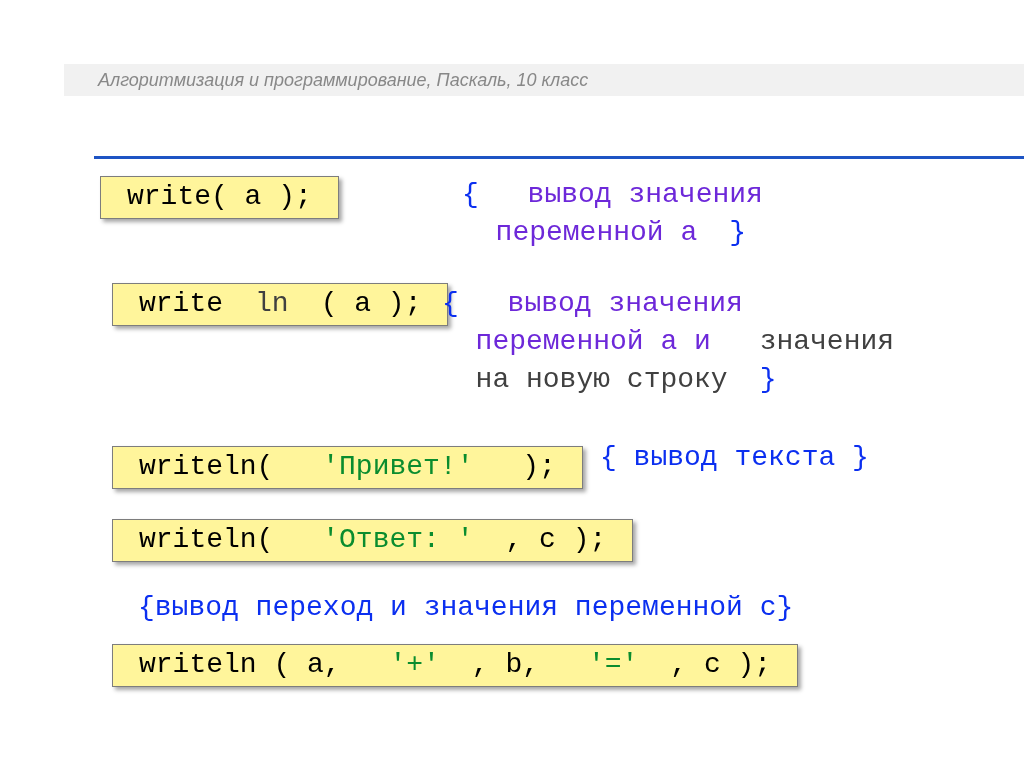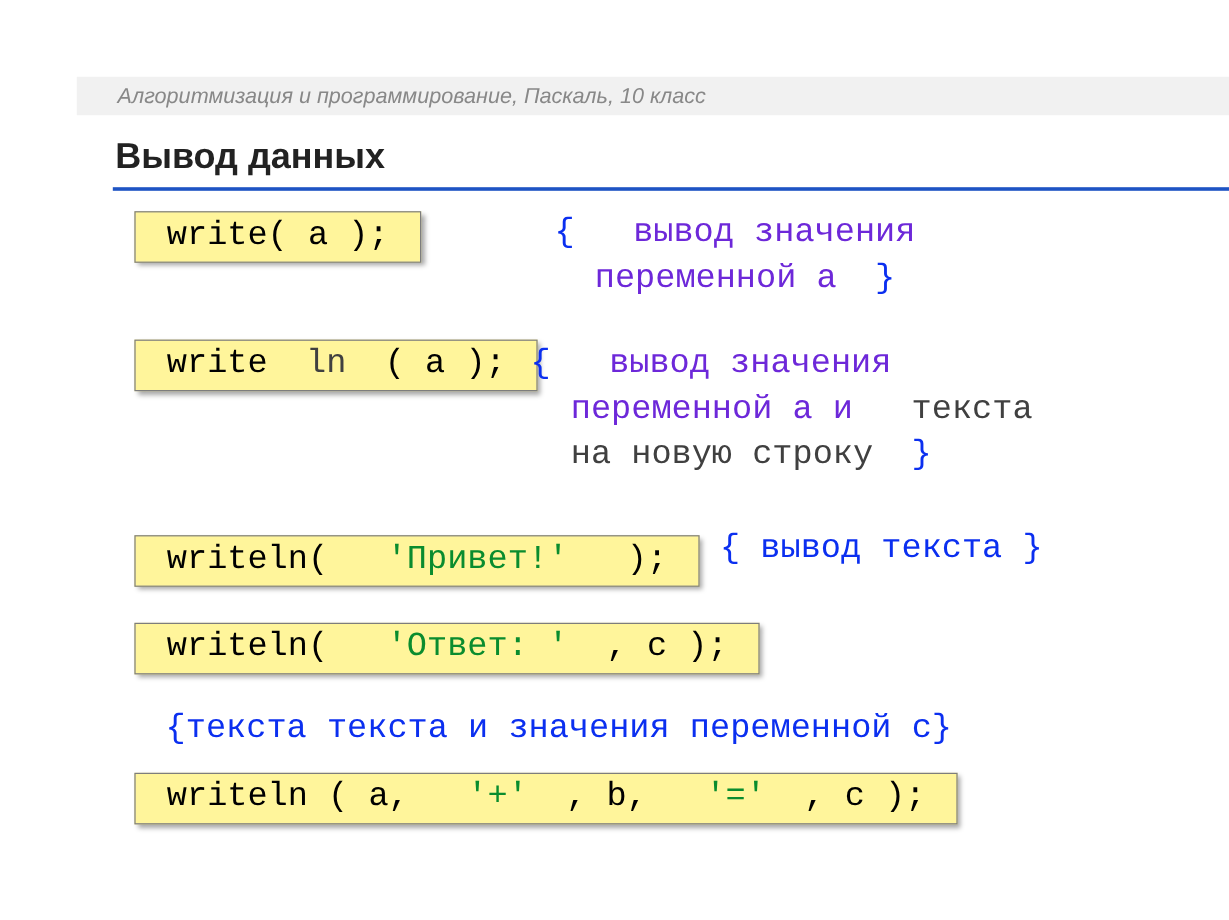--- a/index.html
+++ b/index.html
@@ -57,53 +57,52 @@
 </head>
 <body>
 
 <div class="slide">
 
   <div class="topbar">
     <span>Алгоритмизация и программирование, Паскаль, 10 класс</span>
     <span class="pagenum">14</span>
   </div>
 
-  <div class="title">Вывод данных</div>
   <div class="title-rule"></div>
 
-  <div class="codebox" style="left:48px; top:112px;">
+  <div class="codebox" style="left:36px; top:112px;">
     <span>write( a );</span>
   </div>
   <div class="comment" style="left:382px; top:112px;">
     <span>{ </span><span class="ctext">вывод значения</span><br>
     &nbsp;&nbsp;<span class="ctext">переменной a</span><span>}</span>
   </div>
 
   <div class="codebox" style="left:48px; top:219px;">
     <span>write</span><span class="red">ln</span><span>( a );</span>
   </div>
   <div class="comment" style="left:362px; top:221px;">
     <span>{ </span><span class="ctext">вывод значения</span><br>
-    &nbsp;&nbsp;<span class="ctext">переменной a и </span><span class="red">текста</span><br>
+    &nbsp;&nbsp;<span class="ctext">переменной a и </span><span class="red">значения</span><br>
     &nbsp;&nbsp;<span class="red">на новую строку</span><span>}</span>
   </div>
 
   <div class="codebox" style="left:48px; top:382px;">
     <span>writeln( </span><span class="green">'Привет!'</span><span> );</span>
   </div>
   <div class="comment" style="left:520px; top:375px;">
     <span>{ вывод текста }</span>
   </div>
 
   <div class="codebox" style="left:48px; top:455px;">
     <span>writeln( </span><span class="green">'Ответ: '</span><span>, c );</span>
   </div>
 
   <div class="comment" style="left:58px; top:525px;">
-    <span>{текста текста и значения переменной c}</span>
+    <span>{вывод переход и значения переменной c}</span>
   </div>
 
   <div class="codebox" style="left:48px; top:580px;">
     <span>writeln ( a, </span><span class="green">'+'</span><span>, b, </span><span class="green">'='</span><span>, c );</span>
   </div>
 
 
 </div>
 
 </body></html>

